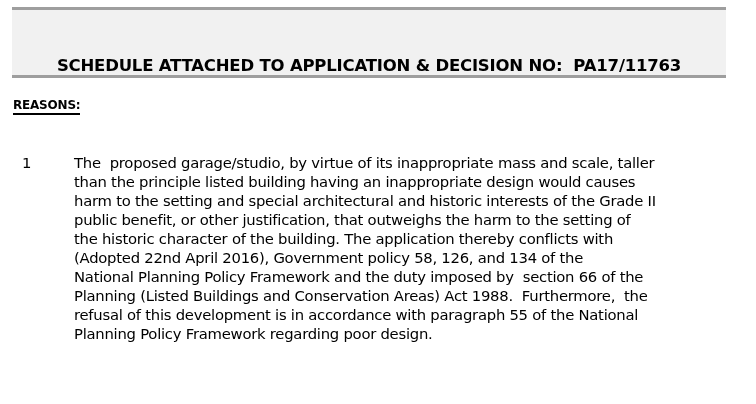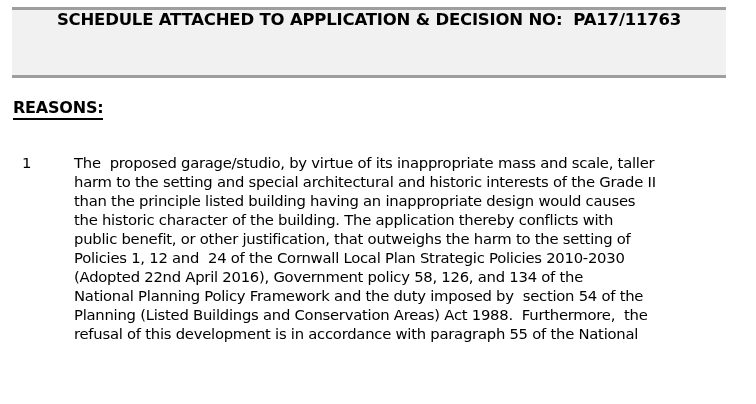--- a/index.html
+++ b/index.html
@@ -20,34 +20,34 @@
   .header-box {
     position: absolute;
     left: 12px;
     top: 7px;
     width: 714px;
     height: 71px;
     background: #f1f1f1;
     border-top: 3px solid #9e9e9e;
     border-bottom: 3px solid #9e9e9e;
     display: flex;
-    align-items: flex-start;
+    align-items: flex-end;
     justify-content: center;
   }
   .header-title {
     font-size: 16.5px;
     font-weight: bold;
     letter-spacing: -0.2px;
     white-space: pre;
   }
   .reasons-heading {
     position: absolute;
     left: 13px;
     top: 98px;
-    font-size: 16px;
+    font-size: 12px;
     font-weight: bold;
     letter-spacing: -0.2px;
     border-bottom: 2px solid #000000;
     padding-bottom: 1px;
     display: inline-block;
     white-space: pre;
   }
   .reason-item {
     position: absolute;
     left: 0;
@@ -82,25 +82,25 @@
   <div class="header-box">
     <div class="header-title">SCHEDULE ATTACHED TO APPLICATION &amp; DECISION NO:  PA17/11763</div>
   </div>
 
   <div class="reasons-heading">REASONS:</div>
 
   <div class="reason-item">
     <div class="reason-number">1</div>
     <div class="reason-lines">
       <div class="reason-line">The  proposed garage/studio, by virtue of its inappropriate mass and scale, taller</div>
+      <div class="reason-line">than the principle listed building having an inappropriate design would causes</div>
       <div class="reason-line">harm to the setting and special architectural and historic interests of the Grade II</div>
-      <div class="reason-line">than the principle listed building having an inappropriate design would causes</div>
+      <div class="reason-line">public benefit, or other justification, that outweighs the harm to the setting of</div>
       <div class="reason-line">the historic character of the building. The application thereby conflicts with</div>
-      <div class="reason-line">public benefit, or other justification, that outweighs the harm to the setting of</div>
-      <div class="reason-line">Policies 1, 12 and  24 of the Cornwall Local Plan Strategic Policies 2010-2030</div>
       <div class="reason-line">(Adopted 22nd April 2016), Government policy 58, 126, and 134 of the</div>
-      <div class="reason-line">National Planning Policy Framework and the duty imposed by  section 54 of the</div>
+      <div class="reason-line">National Planning Policy Framework and the duty imposed by  section 66 of the</div>
       <div class="reason-line">Planning (Listed Buildings and Conservation Areas) Act 1988.  Furthermore,  the</div>
       <div class="reason-line">refusal of this development is in accordance with paragraph 55 of the National</div>
+      <div class="reason-line">Planning Policy Framework regarding poor design.</div>
     </div>
   </div>
 
 </div>
 
 </body></html>

